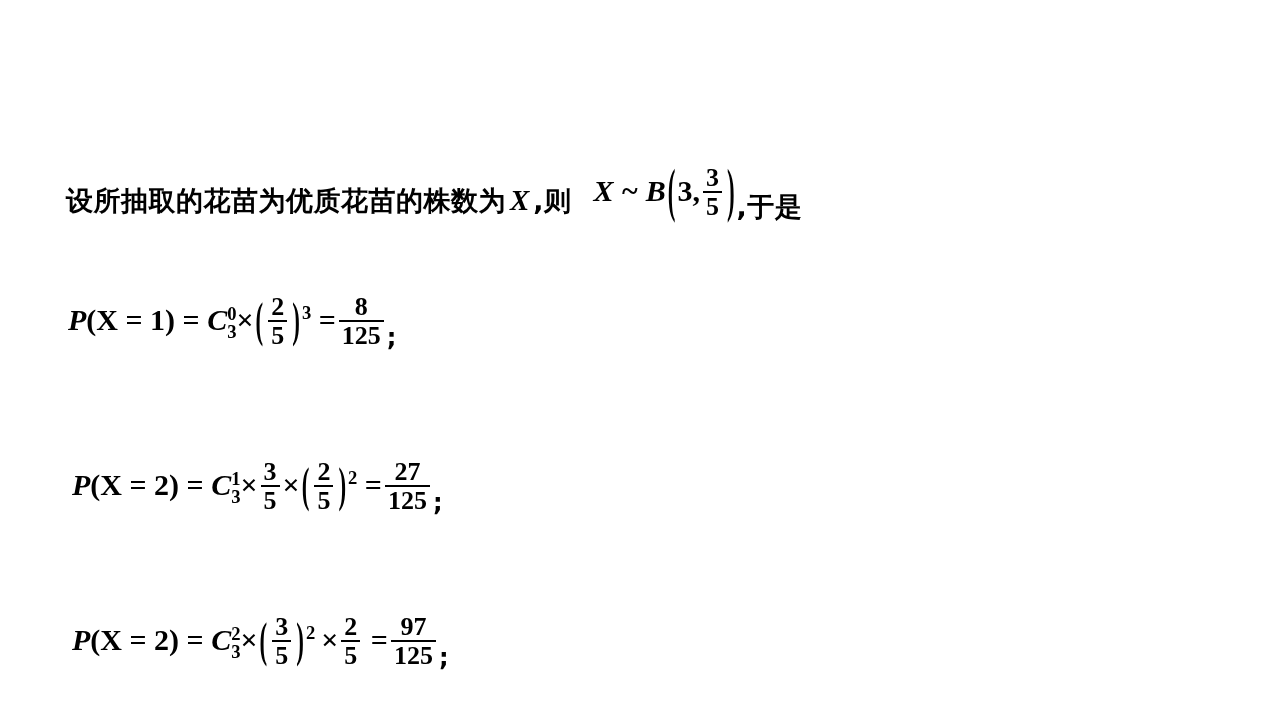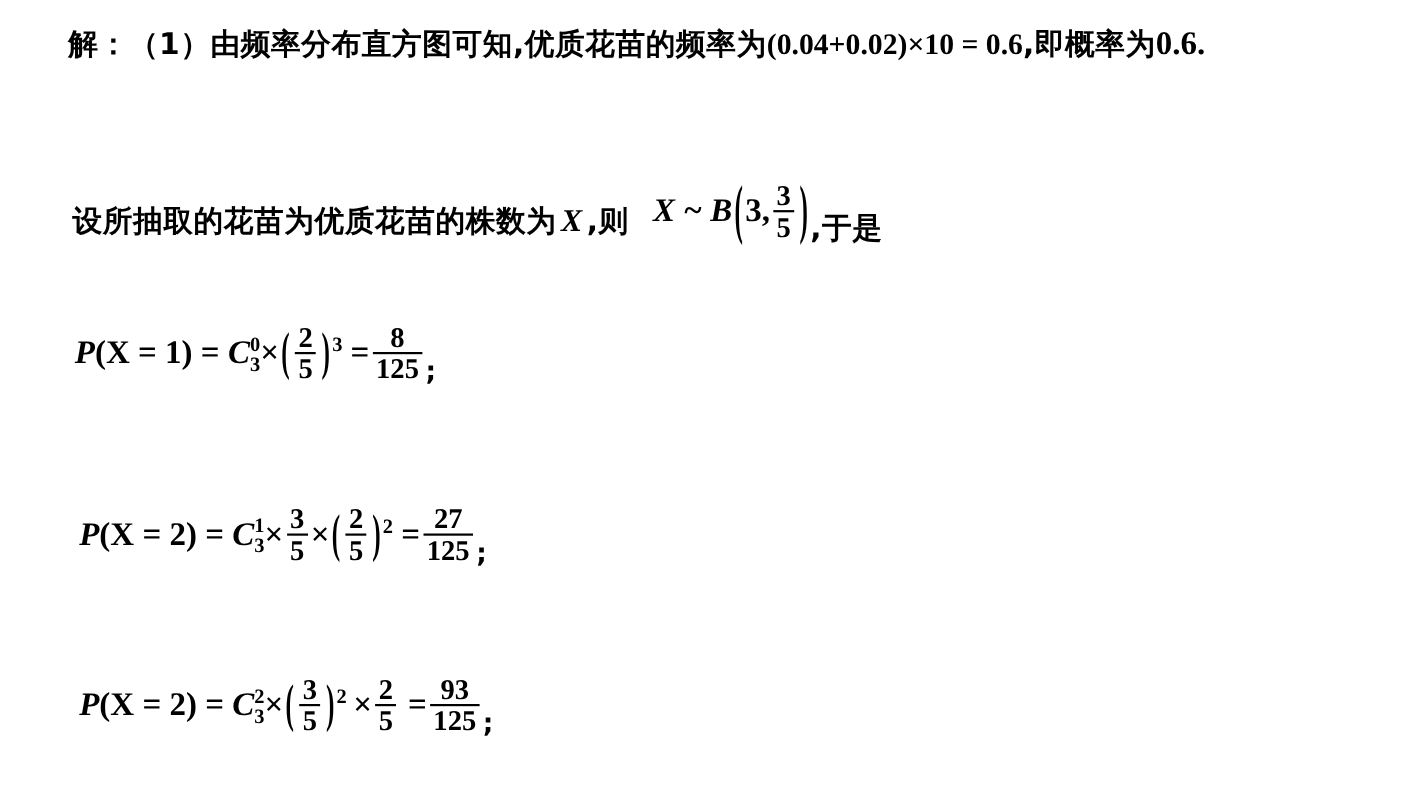--- a/index.html
+++ b/index.html
@@ -144,23 +144,20 @@
     font-style: italic;
     font-weight: bold;
     font-size: 29px;
   }
 </style>
 </head>
 <body>
 
 <div class="page">
 
-  <div class="line" id="line1">
-    <span class="cn">解：（1）由频率分布直方图可知,优质花苗的频率为</span><span class="inline-math" style="font-size:27px;">(0.04+0.02)×10 = 0.6</span><span class="cn">,即概率为</span><span class="mathrm" style="font-size:30px;">0.6</span><span class="mathrm" style="font-size:30px;">.</span>
-  </div>
 
   <div class="line" id="line2">
     <span class="cn">设所抽取的花苗为优质花苗的株数为</span><span class="mi-inline" style="margin:0 4px;">X</span><span class="cn">,则</span>
     <span class="eq" style="margin-left:18px; position:relative; top:-12px;">
       <span class="mathit">X ~ B</span><span class="paren big">(</span><span class="mathrm">3,</span><span class="frac" style="font-size:26px;">
           <span class="num">3</span>
           <span class="den">5</span>
       </span><span class="paren big">)</span>
     </span><span class="cn" style="position:relative; top:6px;">,于是</span>
   </div>
@@ -209,20 +206,20 @@
           <span>2</span>
           <span>3</span>
       </span><span class="mathrm">×</span><span class="paren">(</span><span class="frac" style="font-size:26px;">
           <span class="num">3</span>
           <span class="den">5</span>
       </span><span class="paren">)</span><span class="sup">2</span><span class="mathrm" style="margin-left:6px;">×</span><span class="frac" style="font-size:26px;">
           <span class="num">2</span>
           <span class="den">5</span>
       </span>
       <span class="mathrm">=</span><span class="frac" style="font-size:26px;">
-          <span class="num">93</span>
+          <span class="num">97</span>
           <span class="den">125</span>
       </span><span class="tail">;</span>
     </span>
   </div>
 
 
 </div>
 
 </body></html>

